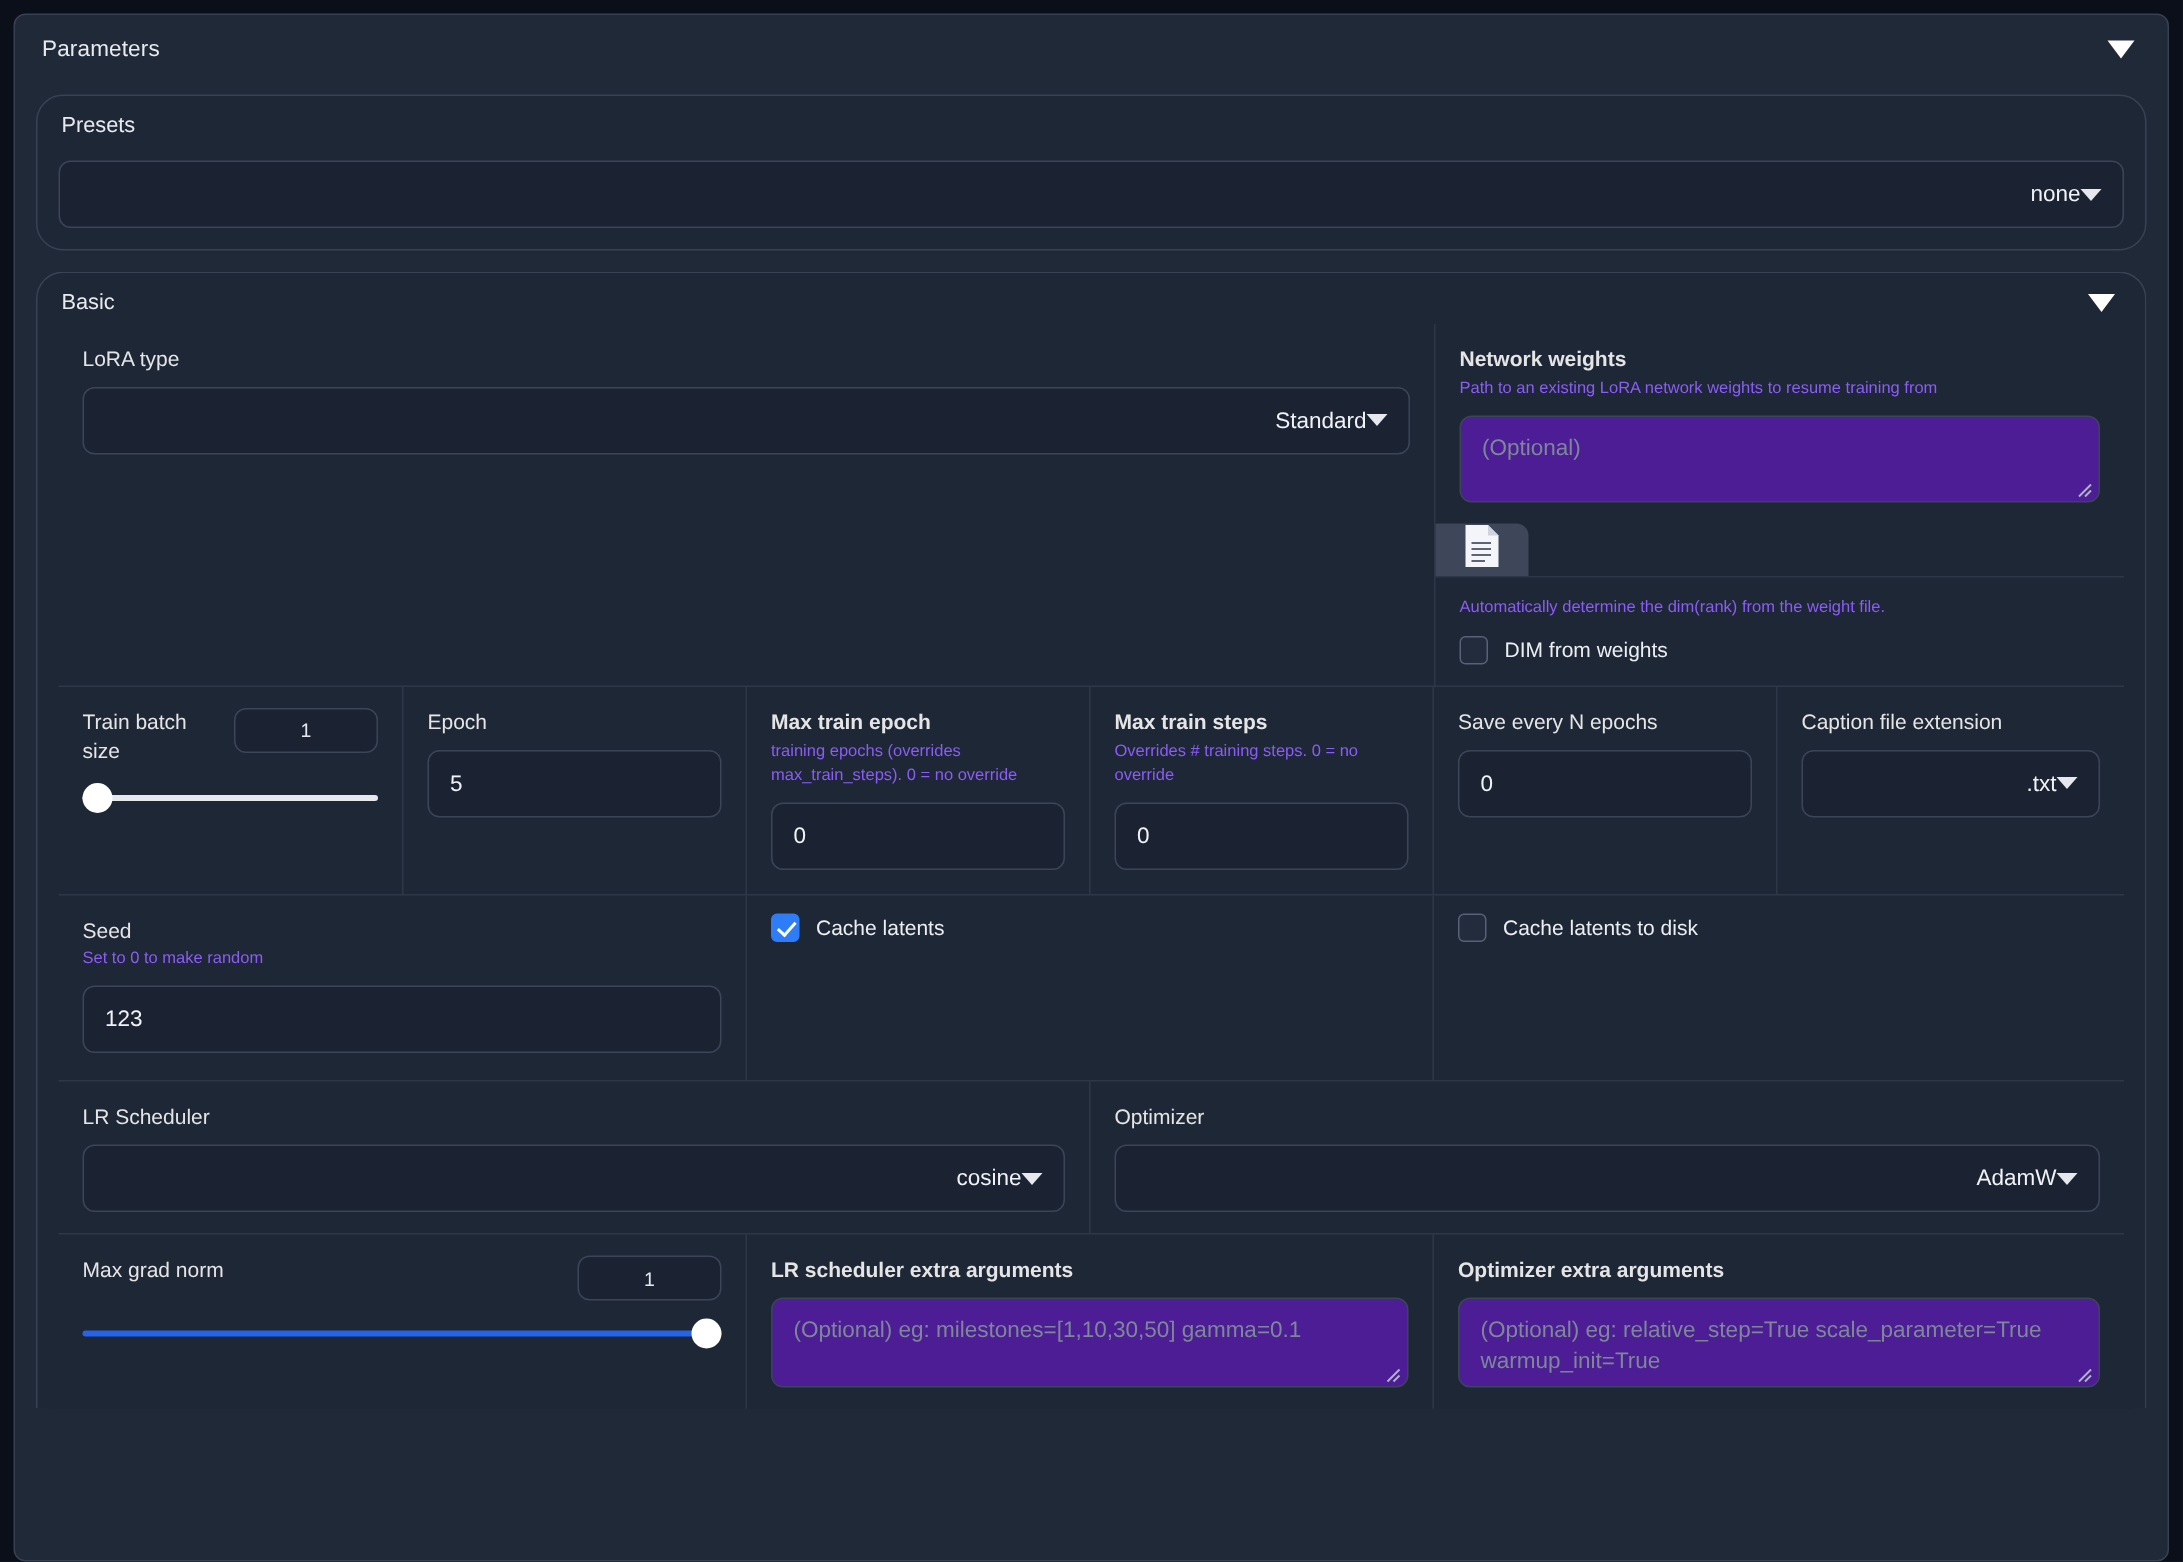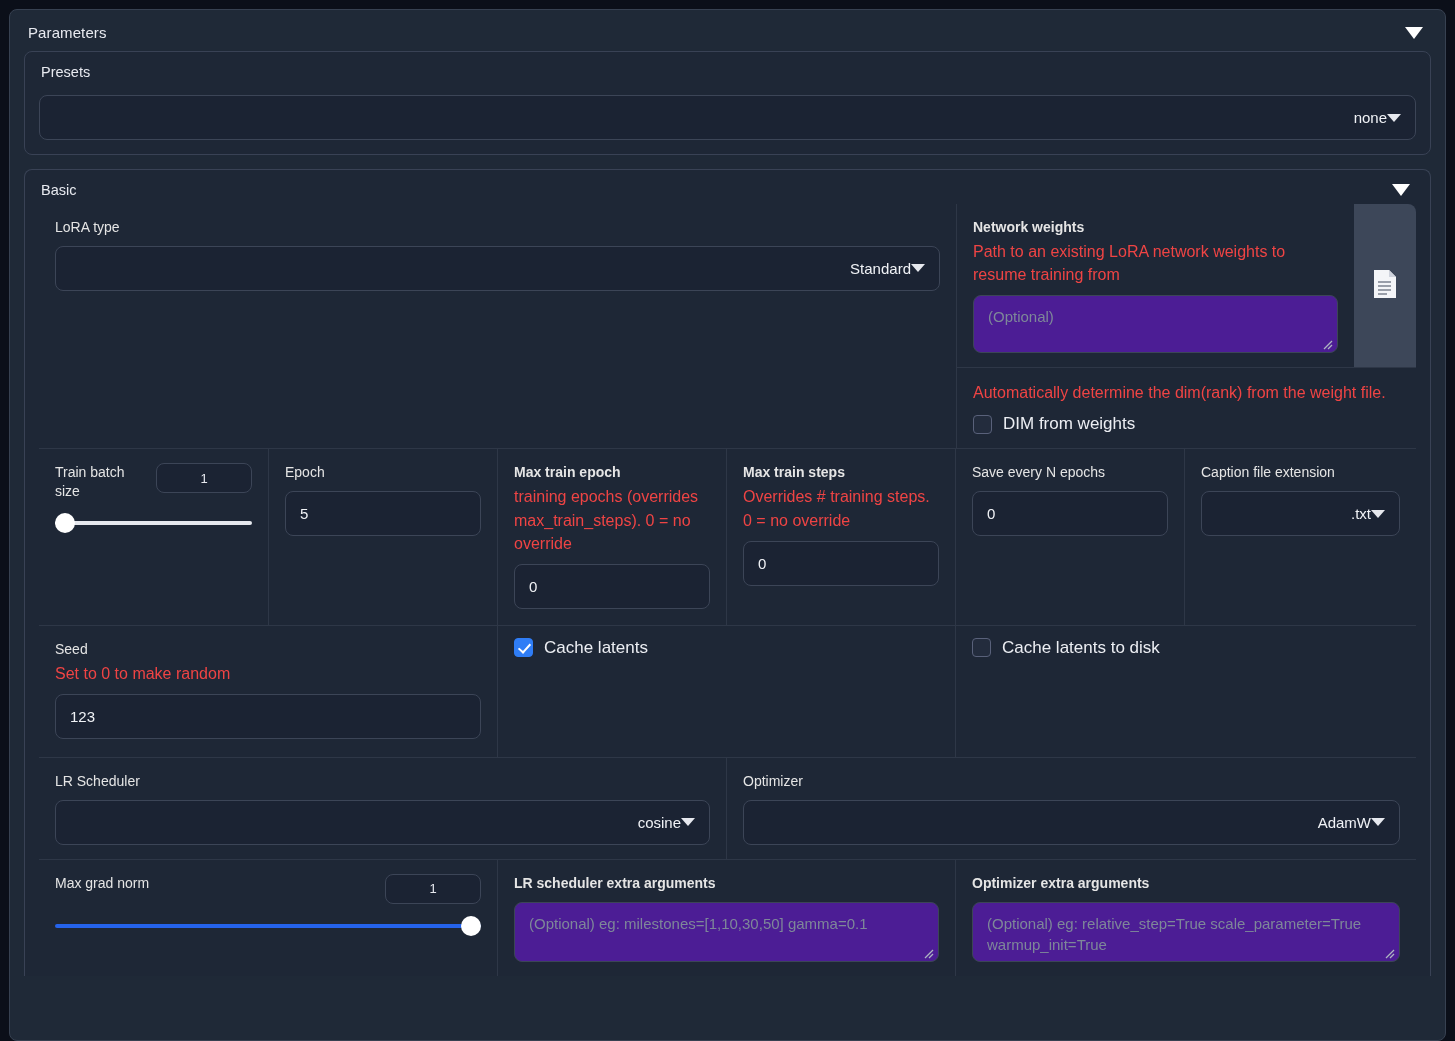--- a/index.html
+++ b/index.html
@@ -37,24 +37,24 @@
   .tri {
     width: 0; height: 0;
     border-left: 9px solid transparent;
     border-right: 9px solid transparent;
     border-top: 12px solid #ffffff;
     margin-right: 4px;
   }
 
   
   .group {
-    margin: 0 14px 14px 14px;
+    margin: 12px 14px 14px 14px;
     background: #1e2736;
     border: 1px solid #394255;
-    border-radius: 8px;
+    border-radius: 18px;
   }
   .group.basic { margin-bottom: 0; border-bottom: none;
                  border-bottom-left-radius: 0; border-bottom-right-radius: 0; }
   .group-head {
     display: flex;
     align-items: center;
     justify-content: space-between;
     padding: 12px 16px 6px 16px;
   }
   .group-title { font-size: 14.5px; color: #e8eaf0; }
@@ -64,22 +64,22 @@
 
   
   .lbl {
     font-size: 14px;
     color: #e5e5e5;
     line-height: 1.35;
     display: block;
   }
   .lbl.bold { font-weight: 700; }
   .info {
-    font-size: 16px;
-    color: #ef4444;
+    font-size: 11px;
+    color: #8b5cf6;
     line-height: 1.45;
     margin-top: 3px;
     display: block;
   }
 
   
   .field {
     margin-top: 9px;
     background: #1b2333;
     border: 1px solid #3c4557;
@@ -141,21 +141,21 @@
   }
   .chk.on::after {
     content: "";
     position: absolute;
     left: 6px; top: 2px;
     width: 5px; height: 10px;
     border: solid #fff;
     border-width: 0 2px 2px 0;
     transform: rotate(42deg);
   }
-  .chk-lbl { font-size: 17px; color: #eceef3; }
+  .chk-lbl { font-size: 14px; color: #eceef3; }
 
   
   .slider {
     position: relative;
     height: 16px;
     margin-top: 14px;
   }
   .track {
     position: absolute;
     top: 6px; left: 0; right: 0;
@@ -189,21 +189,21 @@
 
   
   .toprow { display: flex; }
   .lora-cell { width: 917px; padding: 14px 16px 24px 16px; }
   .nw-cell {
     flex: 1;
     border-left: 1px solid #39425499;
     display: flex;
     flex-direction: column;
   }
-  .nw-top { display: flex; }
+  .nw-top { display: flex; flex-direction: column; }
   .nw-main { flex: 1; padding: 14px 16px 14px 16px; }
   .nw-btn {
     width: 62px;
     background: #3d4759;
     border-top-right-radius: 8px;
     display: flex;
     align-items: center;
     justify-content: center;
   }
   .nw-bottom {

